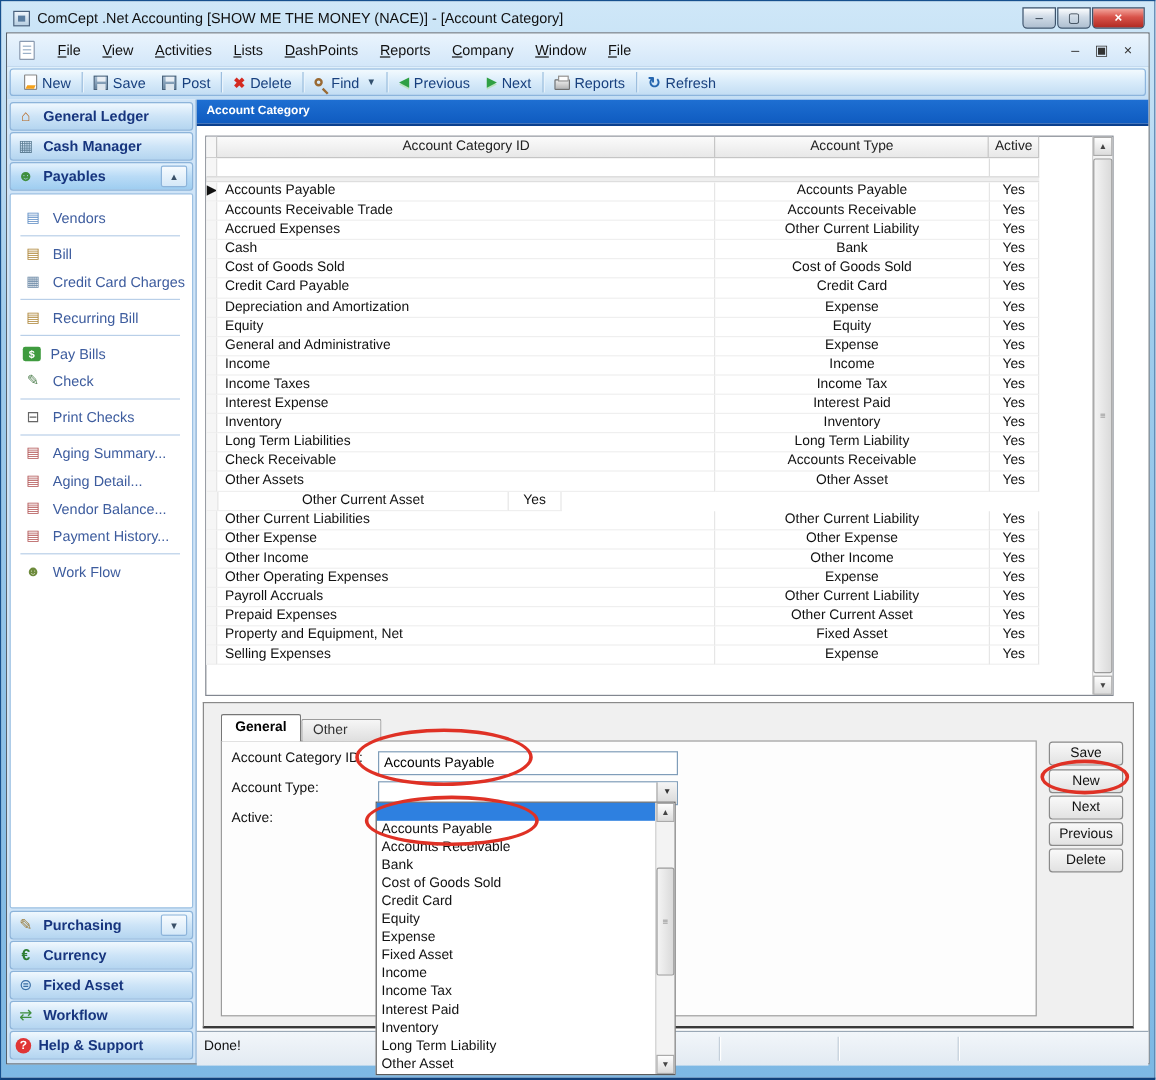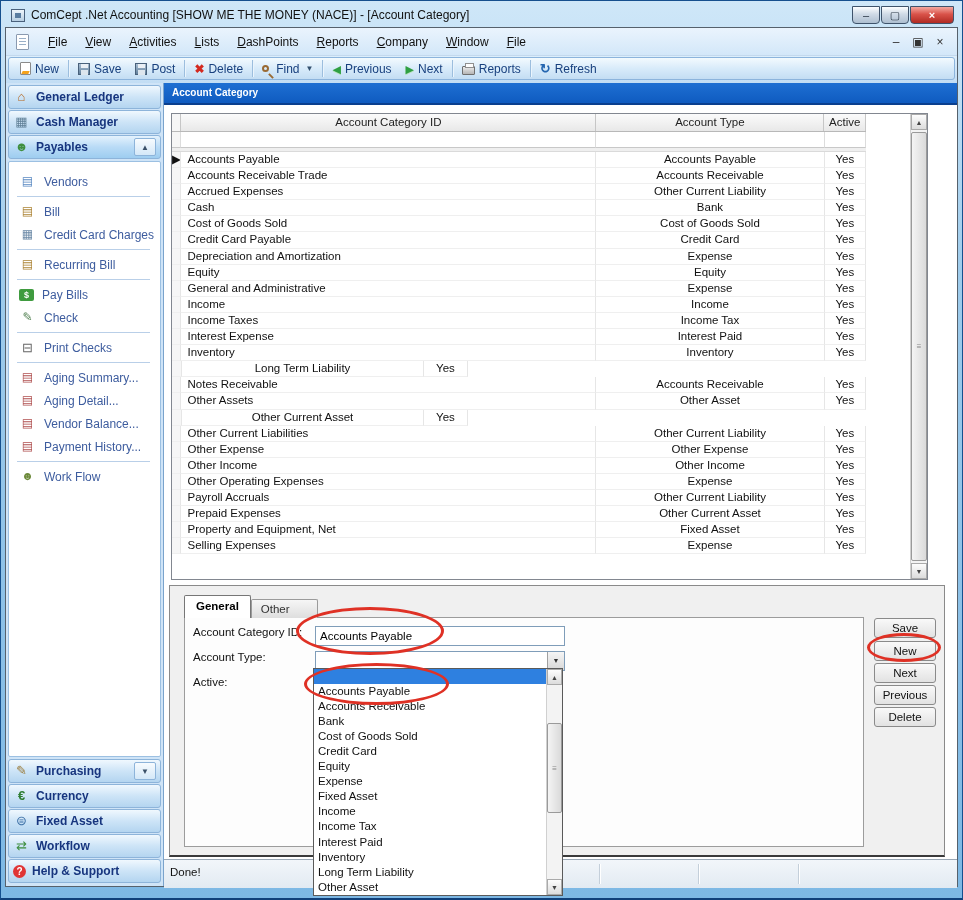--- a/index.html
+++ b/index.html
@@ -426,27 +426,28 @@
 
                 <div class="trow">
                   <div class="c-sel"></div>
                   <div class="c-id">Inventory</div>
                   <div class="c-type">Inventory</div>
                   <div class="c-active">Yes</div>
                 </div>
 
                 <div class="trow">
                   <div class="c-sel"></div>
+                  <div class="c-id">Long Term Liabilities</div>
                   <div class="c-type">Long Term Liability</div>
                   <div class="c-active">Yes</div>
                 </div>
 
                 <div class="trow">
                   <div class="c-sel"></div>
-                  <div class="c-id">Notes Receivable</div>
+                  <div class="c-id">Check Receivable</div>
                   <div class="c-type">Accounts Receivable</div>
                   <div class="c-active">Yes</div>
                 </div>
 
                 <div class="trow">
                   <div class="c-sel"></div>
                   <div class="c-id">Other Assets</div>
                   <div class="c-type">Other Asset</div>
                   <div class="c-active">Yes</div>
                 </div>

